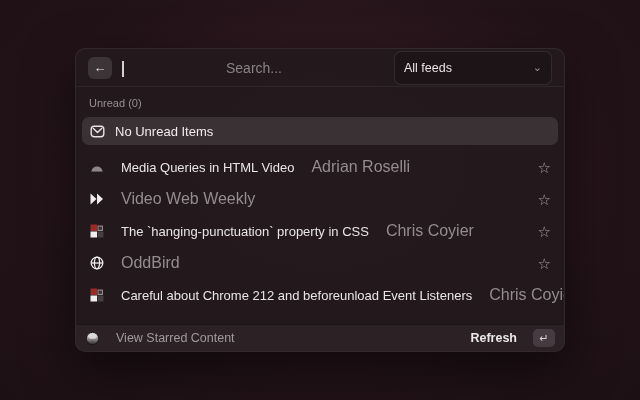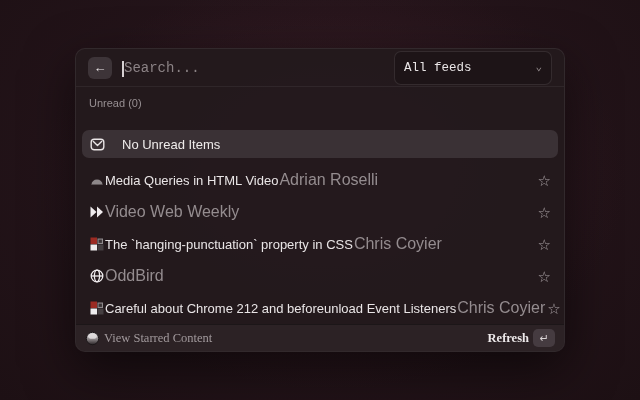--- a/index.html
+++ b/index.html
@@ -34,61 +34,61 @@
     font-size:13px; line-height:1; cursor:pointer;
     flex:0 0 auto;
   }
   .search-wrap { flex:1; display:flex; align-items:center; position:relative; }
   .caret {
     width:1.5px; height:16px; background:#d6d0d2; position:absolute; left:0; top:1px;
   }
   .search-input {
     width:100%; background:transparent; border:none; outline:none;
     color:#ece8e9; font-size:14px; padding-left:2px;
-    font-family:Liberation Mono, monospace;
+    font-family:Liberation Sans, sans-serif;
+    text-align:center;
   }
   .search-input::placeholder { color:#8b8285; opacity:1; }
   .dropdown {
     flex:0 0 auto; width:158px; height:31px;
     background:#1d1417; border:1px solid rgba(255,255,255,0.10);
     border-radius:7px; display:flex; align-items:center;
-    padding:16px 9px; cursor:pointer;font-family:Liberation Mono, monospace;
+    padding:16px 9px; cursor:pointer;
   }
   .dropdown-label { color:#e9e5e6; font-size:12.5px; flex:1; }
   .dropdown-chevron { color:#9a9294; font-size:11px; line-height:1; }
   
   .list { flex:1; padding-top:7px; overflow:hidden; }
   .section-label {
-    color:#978f92; font-size:11px; padding:3px 13px 20px;
+    color:#978f92; font-size:11px; padding:3px 13px 7px;
   }
   .row-selected {
     margin:1px 6px 6px; height:28px; border-radius:7px;
-    background:#3a3135; display:flex; align-items:center; gap:17px;
+    background:#3a3135; display:flex; align-items:center; gap:10px;
     padding:0 8px; cursor:pointer;
   }
   .row-selected .row-title { color:#efeceb; }
   .item-row {
-    height:32px; display:flex; align-items:center; gap:1px;
+    height:32px; display:flex; align-items:center; gap:17px;
     padding:0 13px; cursor:pointer;
   }
   .row-title { color:#e9e5e6; font-size:13px; white-space:nowrap; }
   .row-author { color:#948c8f; font-size:16px; white-space:nowrap; }
   .row-spacer { flex:1; }
   .star {
     color:#a8a0a3; font-size:15px; line-height:1; cursor:pointer;
   }
   .favicon { width:15px; height:15px; flex:0 0 15px; display:flex; align-items:center; justify-content:center; }
   
   .footer {
     flex:0 0 27px; height:27px;
     background:rgba(255,255,255,0.045);
     border-top:1px solid rgba(0,0,0,0.35);
-    display:flex; align-items:center; gap:4px;
+    display:flex; align-items:center; gap:16px;
     padding:0 9px;
-    font-family:Liberation Serif, serif;
   }
   .footer-label { color:#a29a9d; font-size:12.5px; flex:0 0 auto; cursor:pointer; }
   .footer-spacer { flex:1; }
   .refresh-label { color:#ece8e9; font-size:12.5px; font-weight:700; cursor:pointer; }
   .key-cap {
     width:22px; height:18px; border-radius:5px; background:#453b40;
     color:#d8d2d4; font-size:11px; display:flex; align-items:center; justify-content:center;
     cursor:pointer;
   }
   svg { display:block; }

